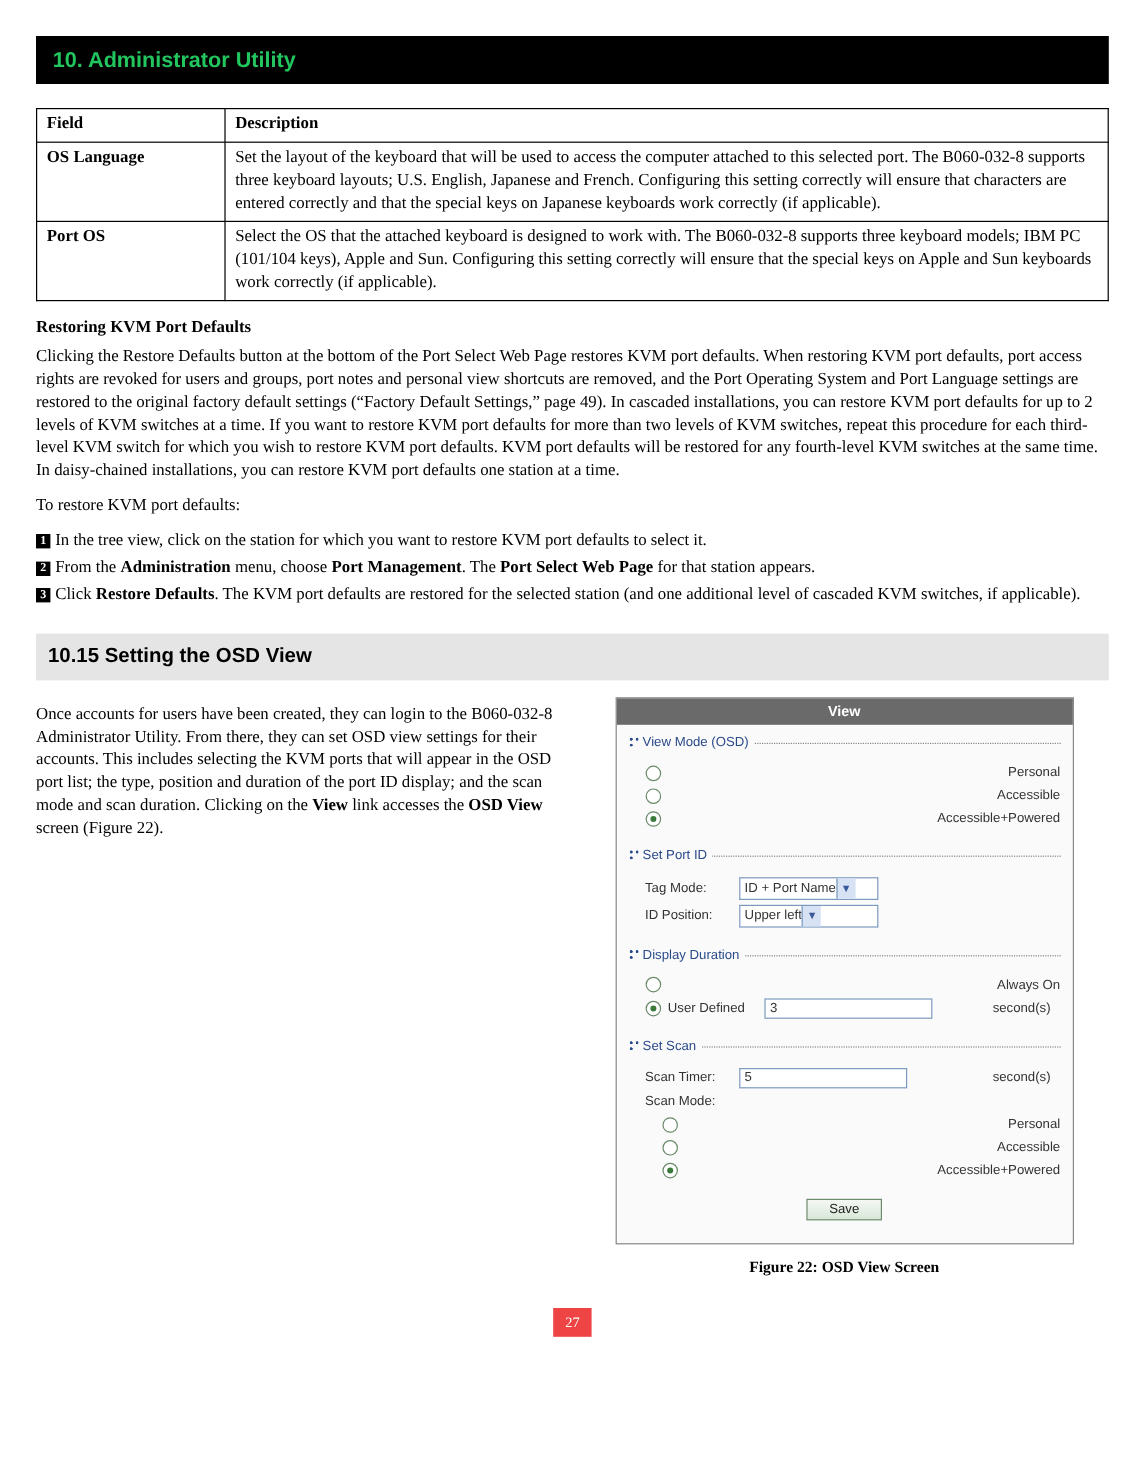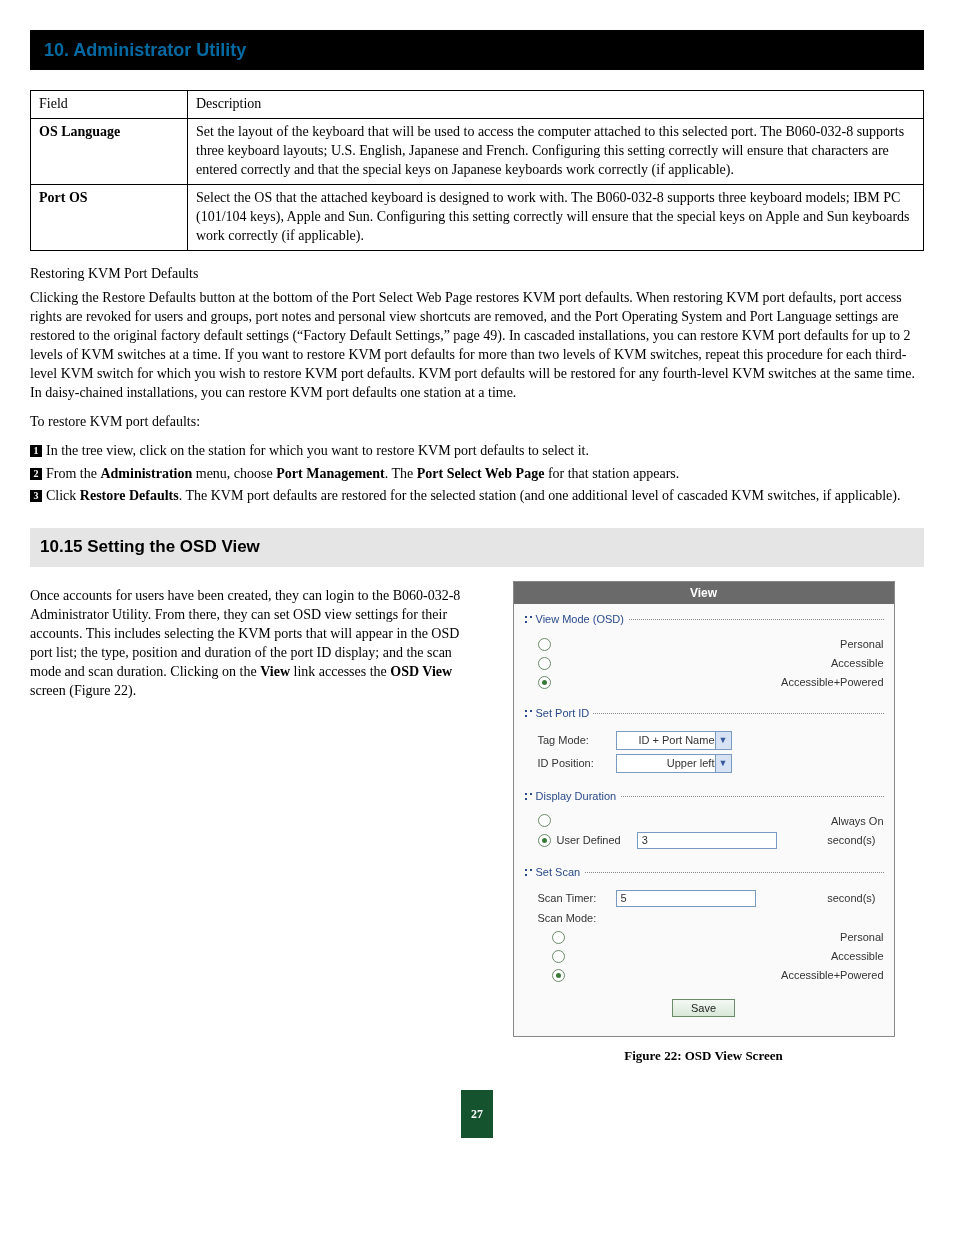--- a/index.html
+++ b/index.html
@@ -6,41 +6,41 @@
     font-family: "Times New Roman", Times, serif;
     font-size: 14px;
     color: #000;
     margin: 0;
     padding: 30px 30px 10px 30px;
     width: 894px;
     line-height: 1.35;
   }
   .chapter-bar {
     background: #000;
-    color: #0369a1;
+    color: #22c55e;
     font-family: Arial, Helvetica, sans-serif;
     font-weight: bold;
     font-size: 18px;
     padding: 8px 14px;
     margin-bottom: 20px;
   }
   table.fields {
     border-collapse: collapse;
     width: 100%;
     margin-bottom: 14px;
   }
   table.fields th, table.fields td {
     border: 1px solid #000;
     padding: 4px 8px;
     text-align: left;
     vertical-align: top;
     font-size: 14px;
   }
-  table.fields th { font-weight: normal; }
-  .subheading { font-weight: normal; margin-top: 7px; }
+  table.fields th { font-weight: bold; }
+  .subheading { font-weight: bold; margin-top: 7px; }
   p { margin: 6px 0 10px 0; }
   .step { margin: 4px 0; }
   .step-num {
     display:inline-block;
     background:#000;
     color:#fff;
     font-size:10px;
     font-weight:bold;
     width:12px; height:12px;
     text-align:center;
@@ -105,36 +105,36 @@
   .radio {
     width:11px; height:11px; border:1px solid #6a8a6a; border-radius:50%;
     display:inline-flex; align-items:center; justify-content:center;
     background:#fff;
   }
   .radio.sel::after { content:""; width:5px; height:5px; background:#3a7a3a; border-radius:50%; }
   .field-row { margin:4px 0 4px 14px; display:flex; align-items:center; gap:8px; }
   .field-label { width:70px; }
   .select {
     border:1px solid #7a9ac0; background:#fff; height:17px; width:110px;
-    display:flex; align-items:center; justify-content:flex-end;
+    display:flex; align-items:center; justify-content:flex-start;
     padding:0 0 0 4px; font-size:11px;
   }
   .select .arrow { width:15px; height:100%; background:#d7e3f4; border-left:1px solid #7a9ac0; display:flex; align-items:center; justify-content:center; color:#3a5a9a; font-size:9px;}
   .txt {
     border:1px solid #7a9ac0; background:#fff; height:15px; width:130px; padding:0 4px;
     font-size:11px; display:inline-flex; align-items:center;
   }
   .save-btn {
     display:block; margin:10px auto 19px auto;
     border:1px solid #6a8a6a; background:linear-gradient(#f4f8f4,#d8e8d8);
     padding:2px 18px; font-size:11px; color:#222;
   }
   .fig-caption { font-weight:bold; font-size:13px; margin-top:10px; text-align:center; }
   .footer { text-align:center; margin-top:26px;}
-  .pagenum { display:inline-block; background:#14532d; color:#fff; font-weight:bold; padding:16px 10px; font-size:12px;}
+  .pagenum { display:inline-block; background:#ef4444; color:#fff; font-weight:normal; padding:4px 10px; font-size:12px;}
 </style>
 </head>
 <body>
 
 <div class="chapter-bar">10. Administrator Utility</div>
 
 <table class="fields">
   <tbody>
       <tr>
     <th style="width:140px">Field</th>

